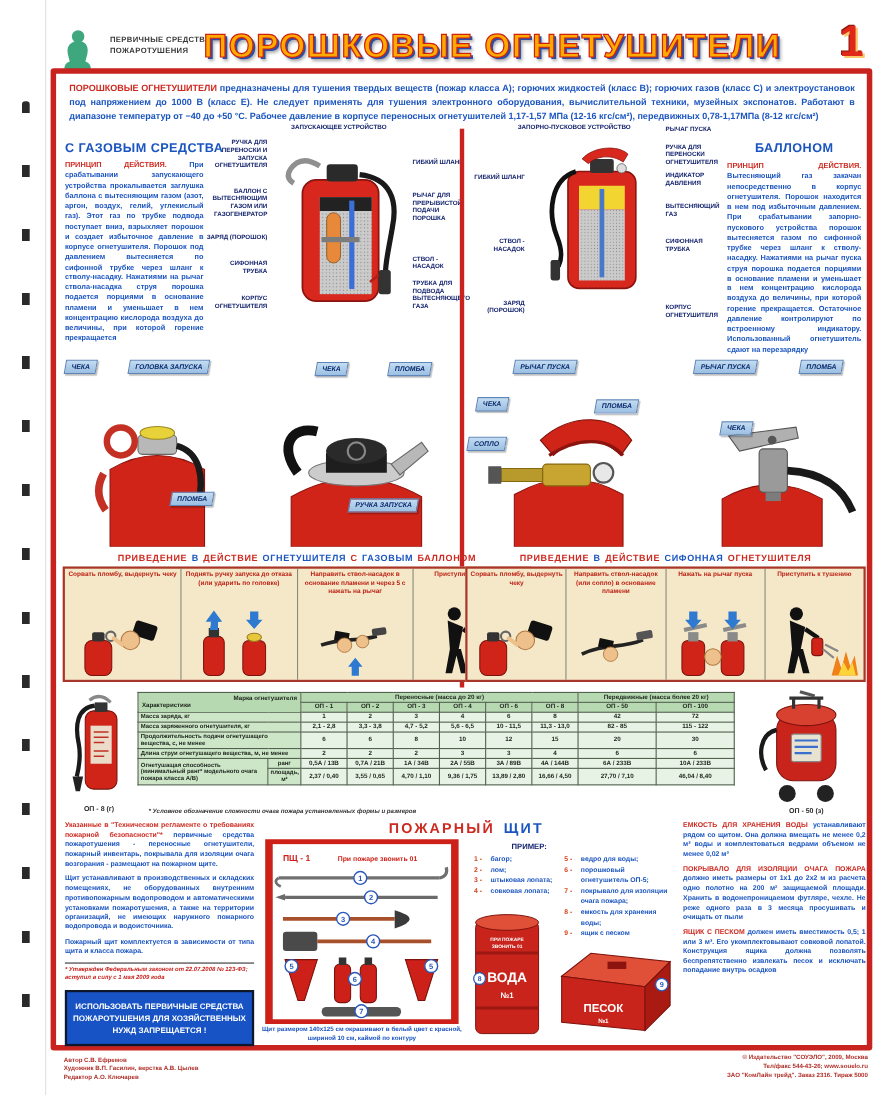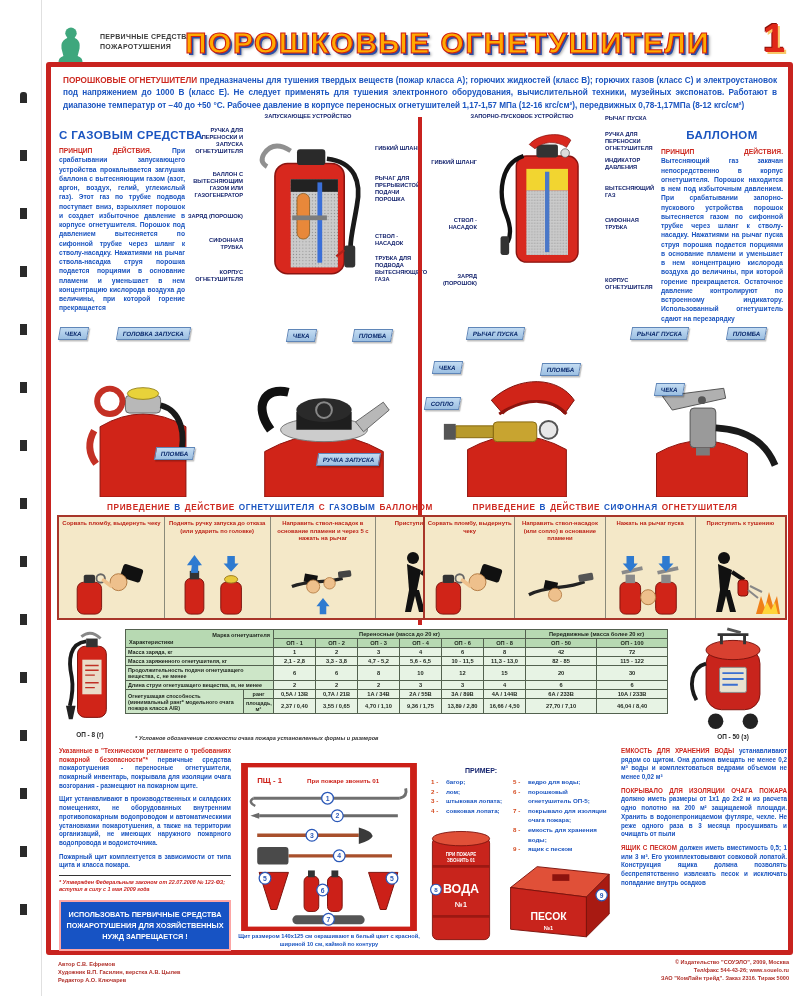--- a/index.html
+++ b/index.html
@@ -46,21 +46,21 @@
     background-image:linear-gradient(to bottom right,transparent 49.3%,#53614f 49.3%,#53614f 50.7%,transparent 50.7%);}
   .corner .ct{position:absolute;right:3px;top:2px;font-size:5.6px;}
   .corner .cb{position:absolute;left:3px;bottom:2px;font-size:5.6px;}
   .fig-cap{font-size:6.4px;font-weight:bold;color:#2a2a2a;text-align:center;}
   .footnote{font-size:5.6px;font-weight:bold;font-style:italic;color:#333;}
   
   .bl-p{font-size:6.3px;font-weight:bold;color:#1b55c0;text-align:justify;line-height:1.38;margin:0 0 5px 0;}
   .bl-p .lead{color:#cd2a21;}
   .sepline{border-top:1.5px solid #333;margin:3px 0 3px 0;}
   .fn-red{font-size:5.4px;font-weight:bold;font-style:italic;color:#c8231f;line-height:1.35;}
-  .ban{background:#1753c4;border:2px solid #fca5a5;color:#fff;font-weight:bold;font-size:7.3px;text-align:center;line-height:1.55;padding:7px 3px;margin-top:6px;}
+  .ban{background:#1753c4;border:2px solid #0f172a;color:#fff;font-weight:bold;font-size:7.3px;text-align:center;line-height:1.55;padding:7px 3px;margin-top:6px;}
   .shield-title{text-align:center;font-size:13px;font-weight:bold;letter-spacing:2px;}
   .shield-title .red{color:#cd2a21;}
   .shield-title .blue{color:#1b55c0;margin-left:8px;}
   .ex-title{font-size:7px;font-weight:bold;color:#15246e;margin:0 0 3px 34px;}
   .ex-row{display:flex;font-size:6.2px;font-weight:bold;line-height:1.55;}
   .ex-row .num{color:#d4491e;width:15px;flex:none;}
   .ex-row .txt{color:#1b55c0;}
   .ex-cols{display:flex;}
   .shield-cap{font-size:5.7px;font-weight:bold;color:#1b55c0;text-align:center;line-height:1.35;}
   .f-line{font-size:5.6px;font-weight:bold;color:#b0302a;line-height:1.45;}
@@ -471,20 +471,23 @@
         <span>первичные средства пожаротушения - переносные огнетушители, пожарный инвентарь, покрывала для изоляции очага возгорания - размещают на пожарном щите.</span>
       </p>
       <p class="bl-p">Щит устанавливают в производственных и складских помещениях, не оборудованных внутренним противопожарным водопроводом и автоматическими установками пожаротушения, а также на территории организаций, не имеющих наружного пожарного водопровода и водоисточника.</p>
       <p class="bl-p">Пожарный щит комплектуется в зависимости от типа щита и класса пожара.</p>
       <div class="sepline"></div>
       <div class="fn-red">* Утвержден Федеральным законом от 22.07.2008 № 123-ФЗ; вступил в силу с 1 мая 2009 года</div>
       <div class="ban">ИСПОЛЬЗОВАТЬ ПЕРВИЧНЫЕ СРЕДСТВА ПОЖАРОТУШЕНИЯ ДЛЯ ХОЗЯЙСТВЕННЫХ НУЖД ЗАПРЕЩАЕТСЯ !</div>
     </div>
 
     <div class="abs" style="left:184px;top:678px;width:378px;height:205px;">
+      <div class="shield-title">
+        <span class="red">ПОЖАРНЫЙ</span><span class="blue">ЩИТ</span>
+      </div>
       <svg class="abs" style="left:4px;top:18px;" width="180" height="168" viewBox="0 0 175 172">
         <rect x="1" y="1" width="173" height="170" fill="#fff" stroke="#cc2018" stroke-width="7"></rect>
         <text x="14" y="20" font-size="8" font-weight="bold" fill="#cc2018">ПЩ - 1</text>
         <text x="102" y="20" font-size="6.4" font-weight="bold" fill="#cc2018" text-anchor="middle">При пожаре звонить 01</text>
         <path d="M10 36 L160 36" stroke="#707070" stroke-width="3"></path>
         <path d="M160 36 q8 -2 6 -10" stroke="#707070" stroke-width="3" fill="none"></path>
         <path d="M10 36 q-6 4 2 8" stroke="#707070" stroke-width="2.5" fill="none"></path>
         <path d="M16 54 L158 54" stroke="#6a6a6a" stroke-width="3"></path>
         <path d="M16 51 l-9 3 9 3 z" fill="#6a6a6a"></path>
         <path d="M14 74 L118 74" stroke="#a8502c" stroke-width="3.4"></path>

